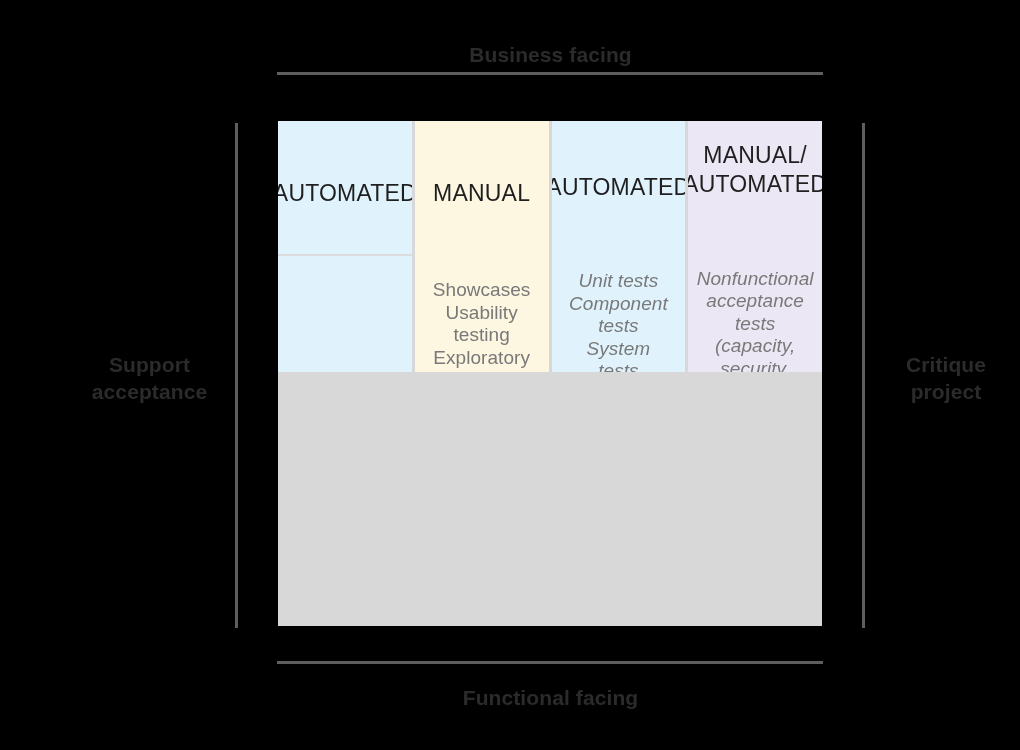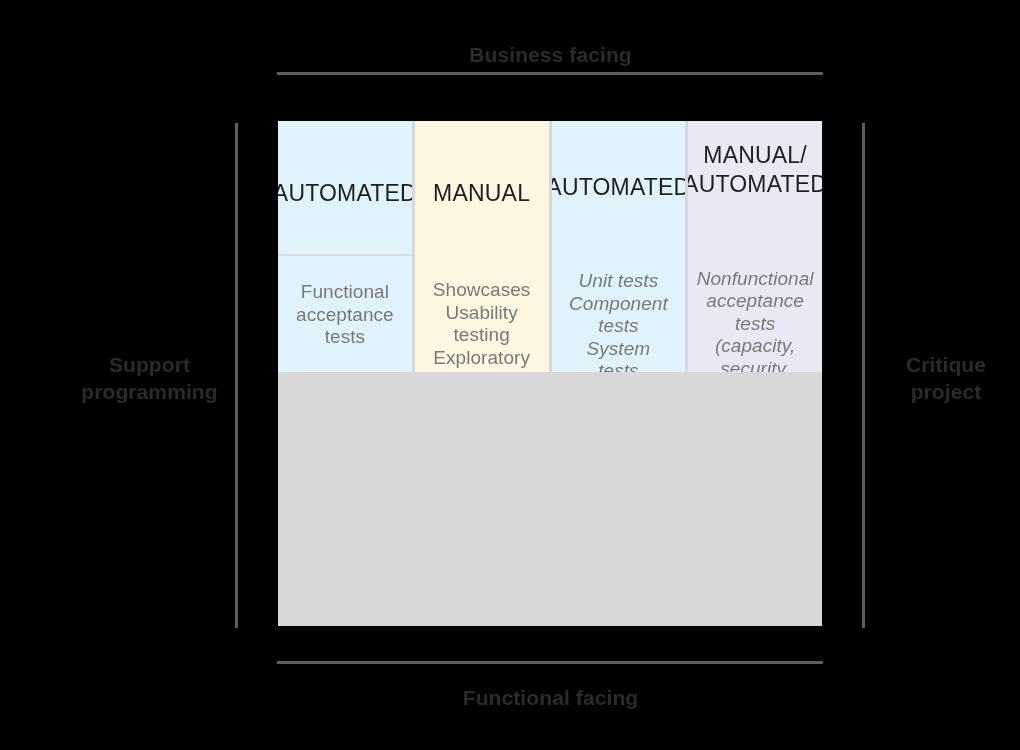--- a/index.html
+++ b/index.html
@@ -141,37 +141,35 @@
 </style>
 </head>
 <body>
 
 <div class="stage">
 
   <div class="axis-label" id="label-business">Business facing</div>
   <div class="rule-h" id="rule-top"></div>
 
   <div class="axis-label" id="label-support" style="white-space: pre-line;">Support
-programming</div>
+acceptance</div>
   <div class="rule-v" id="rule-left"></div>
 
   <div class="axis-label" id="label-critique" style="white-space: pre-line;">Critique
 project</div>
   <div class="rule-v" id="rule-right"></div>
 
   <div class="rule-h" id="rule-bottom"></div>
   <div class="axis-label" id="label-technology">Functional facing</div>
 
   <div id="quadrant-grid">
 
     <div class="quadrant q-blue row-top" id="quadrant-top-left">
       <div class="q-title">AUTOMATED</div>
       <div class="q-divider"></div>
-      <div class="q-body">Functional
-acceptance tests</div>
     </div>
 
     <div class="quadrant q-cream row-top" id="quadrant-top-right">
       <div class="q-title">MANUAL</div>
       <div class="q-divider"></div>
       <div class="q-body">Showcases
 Usability testing
 Exploratory testing</div>
     </div>
 

